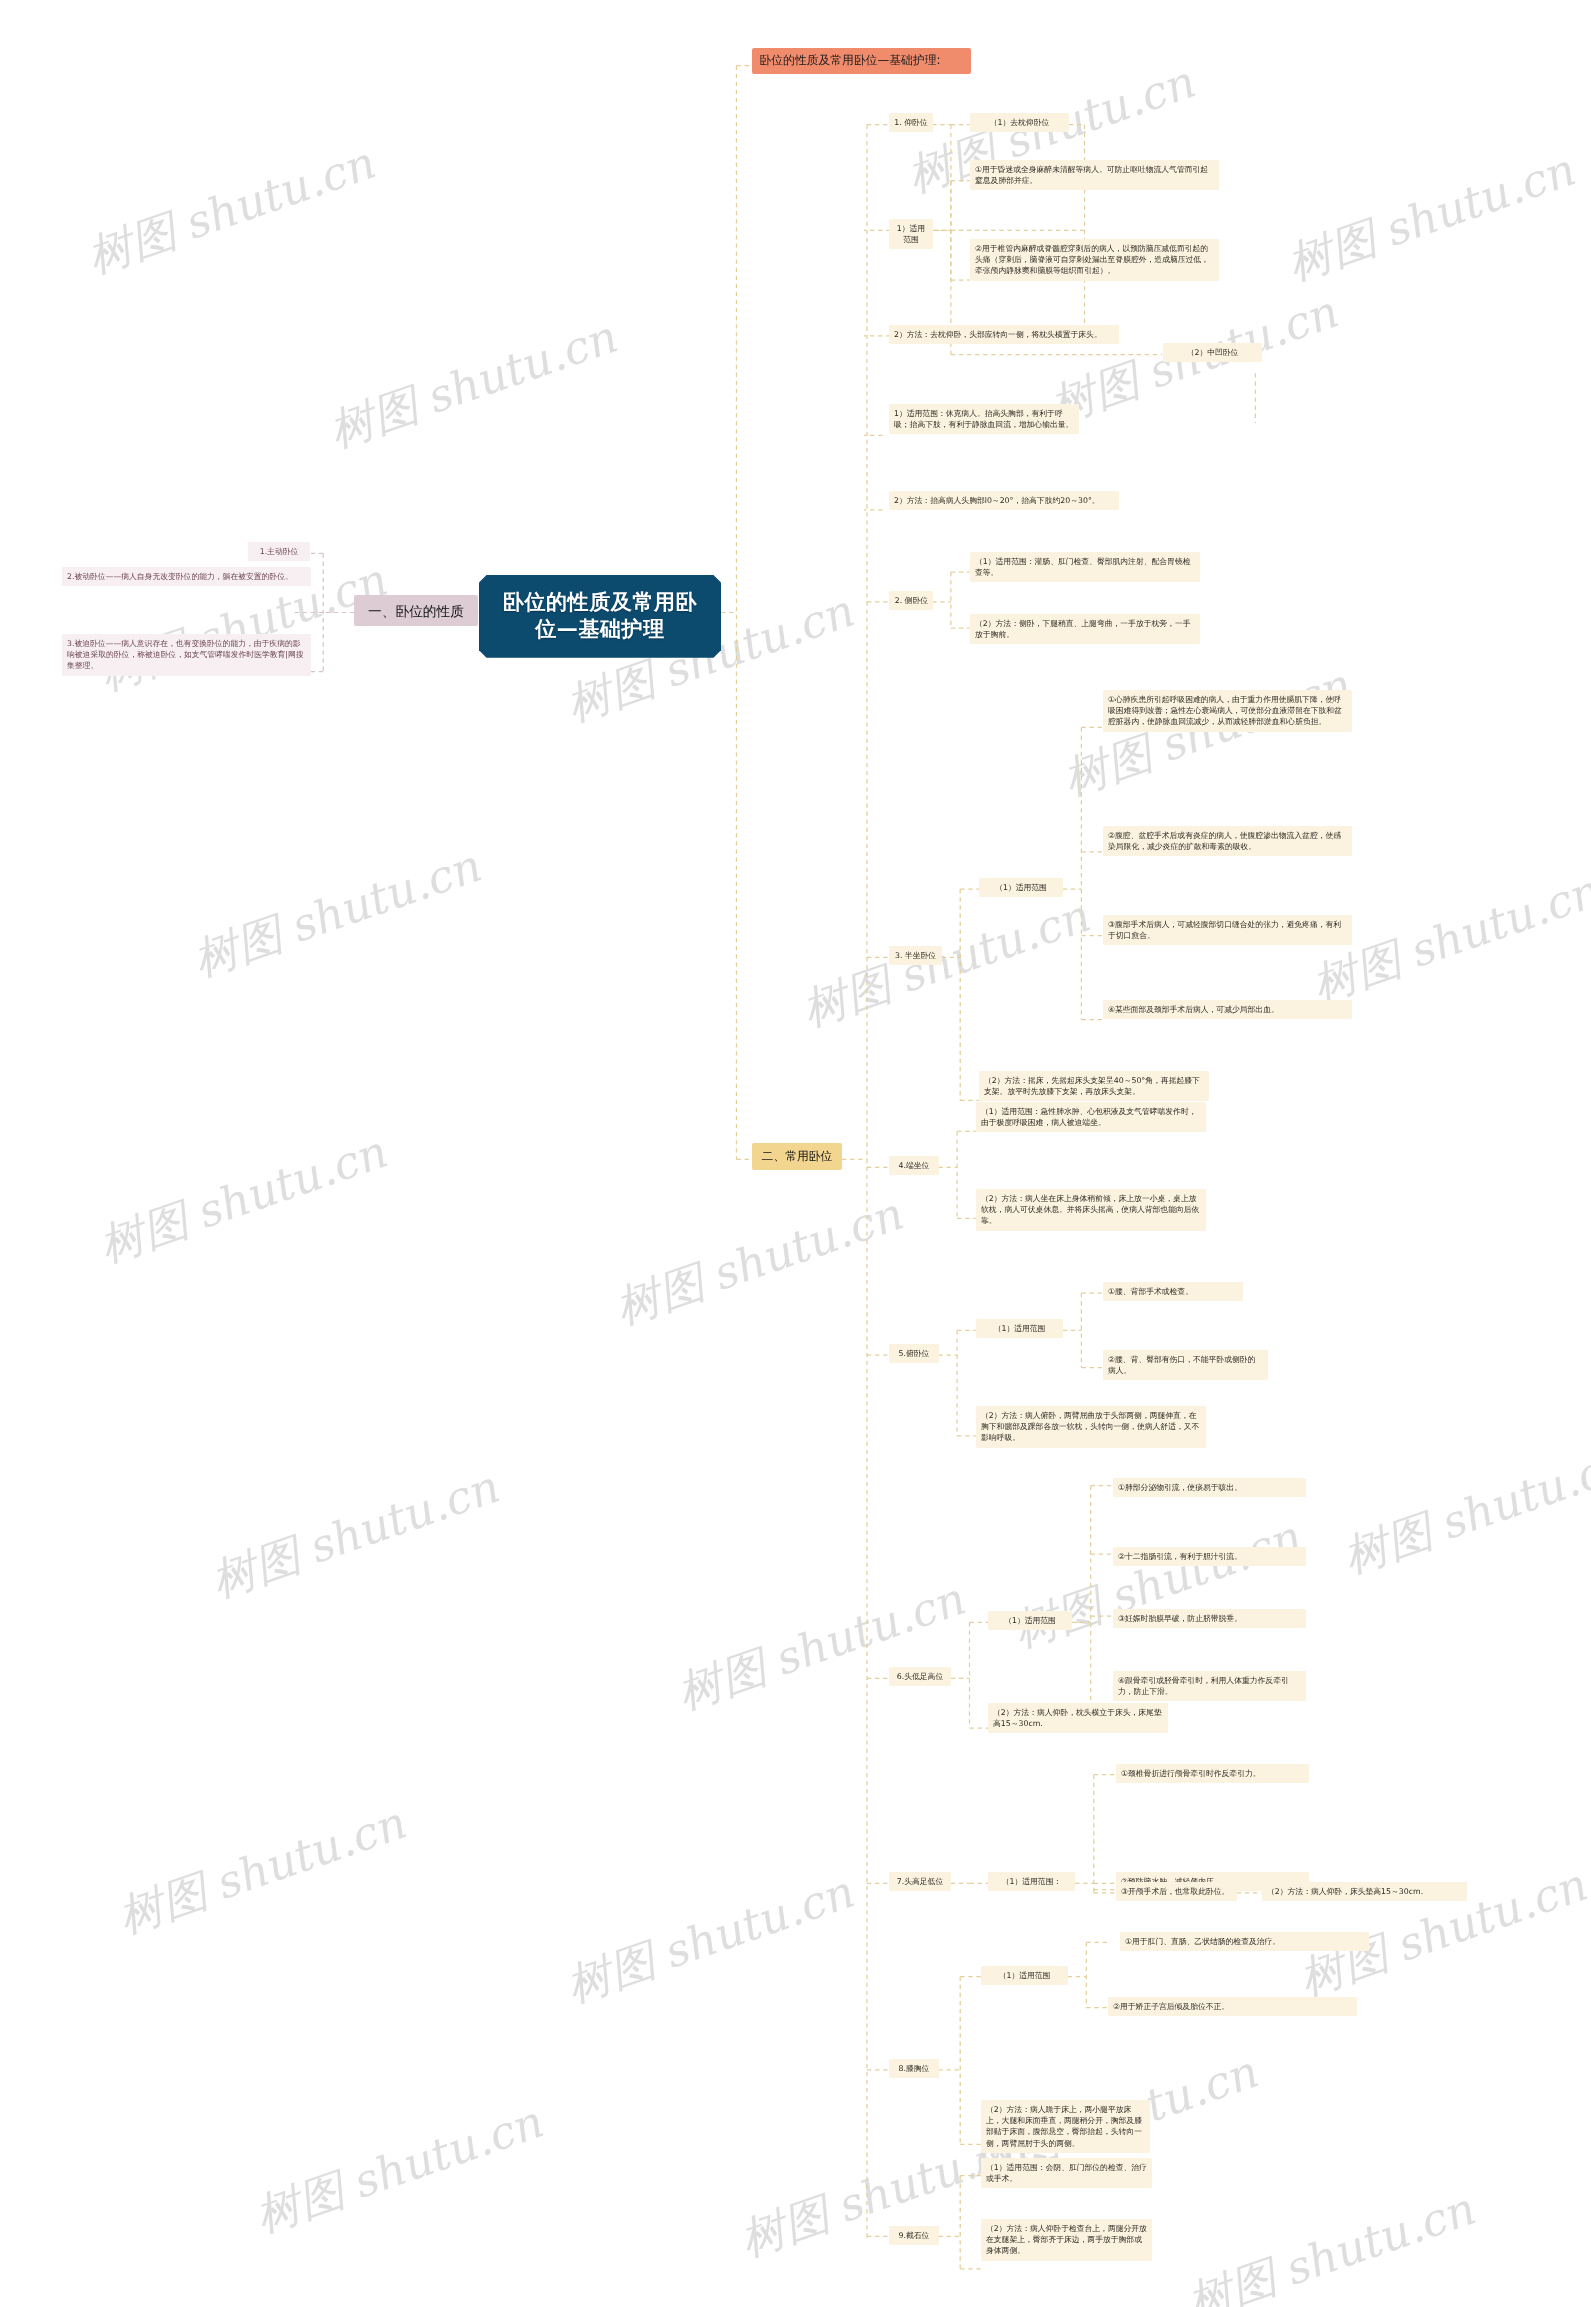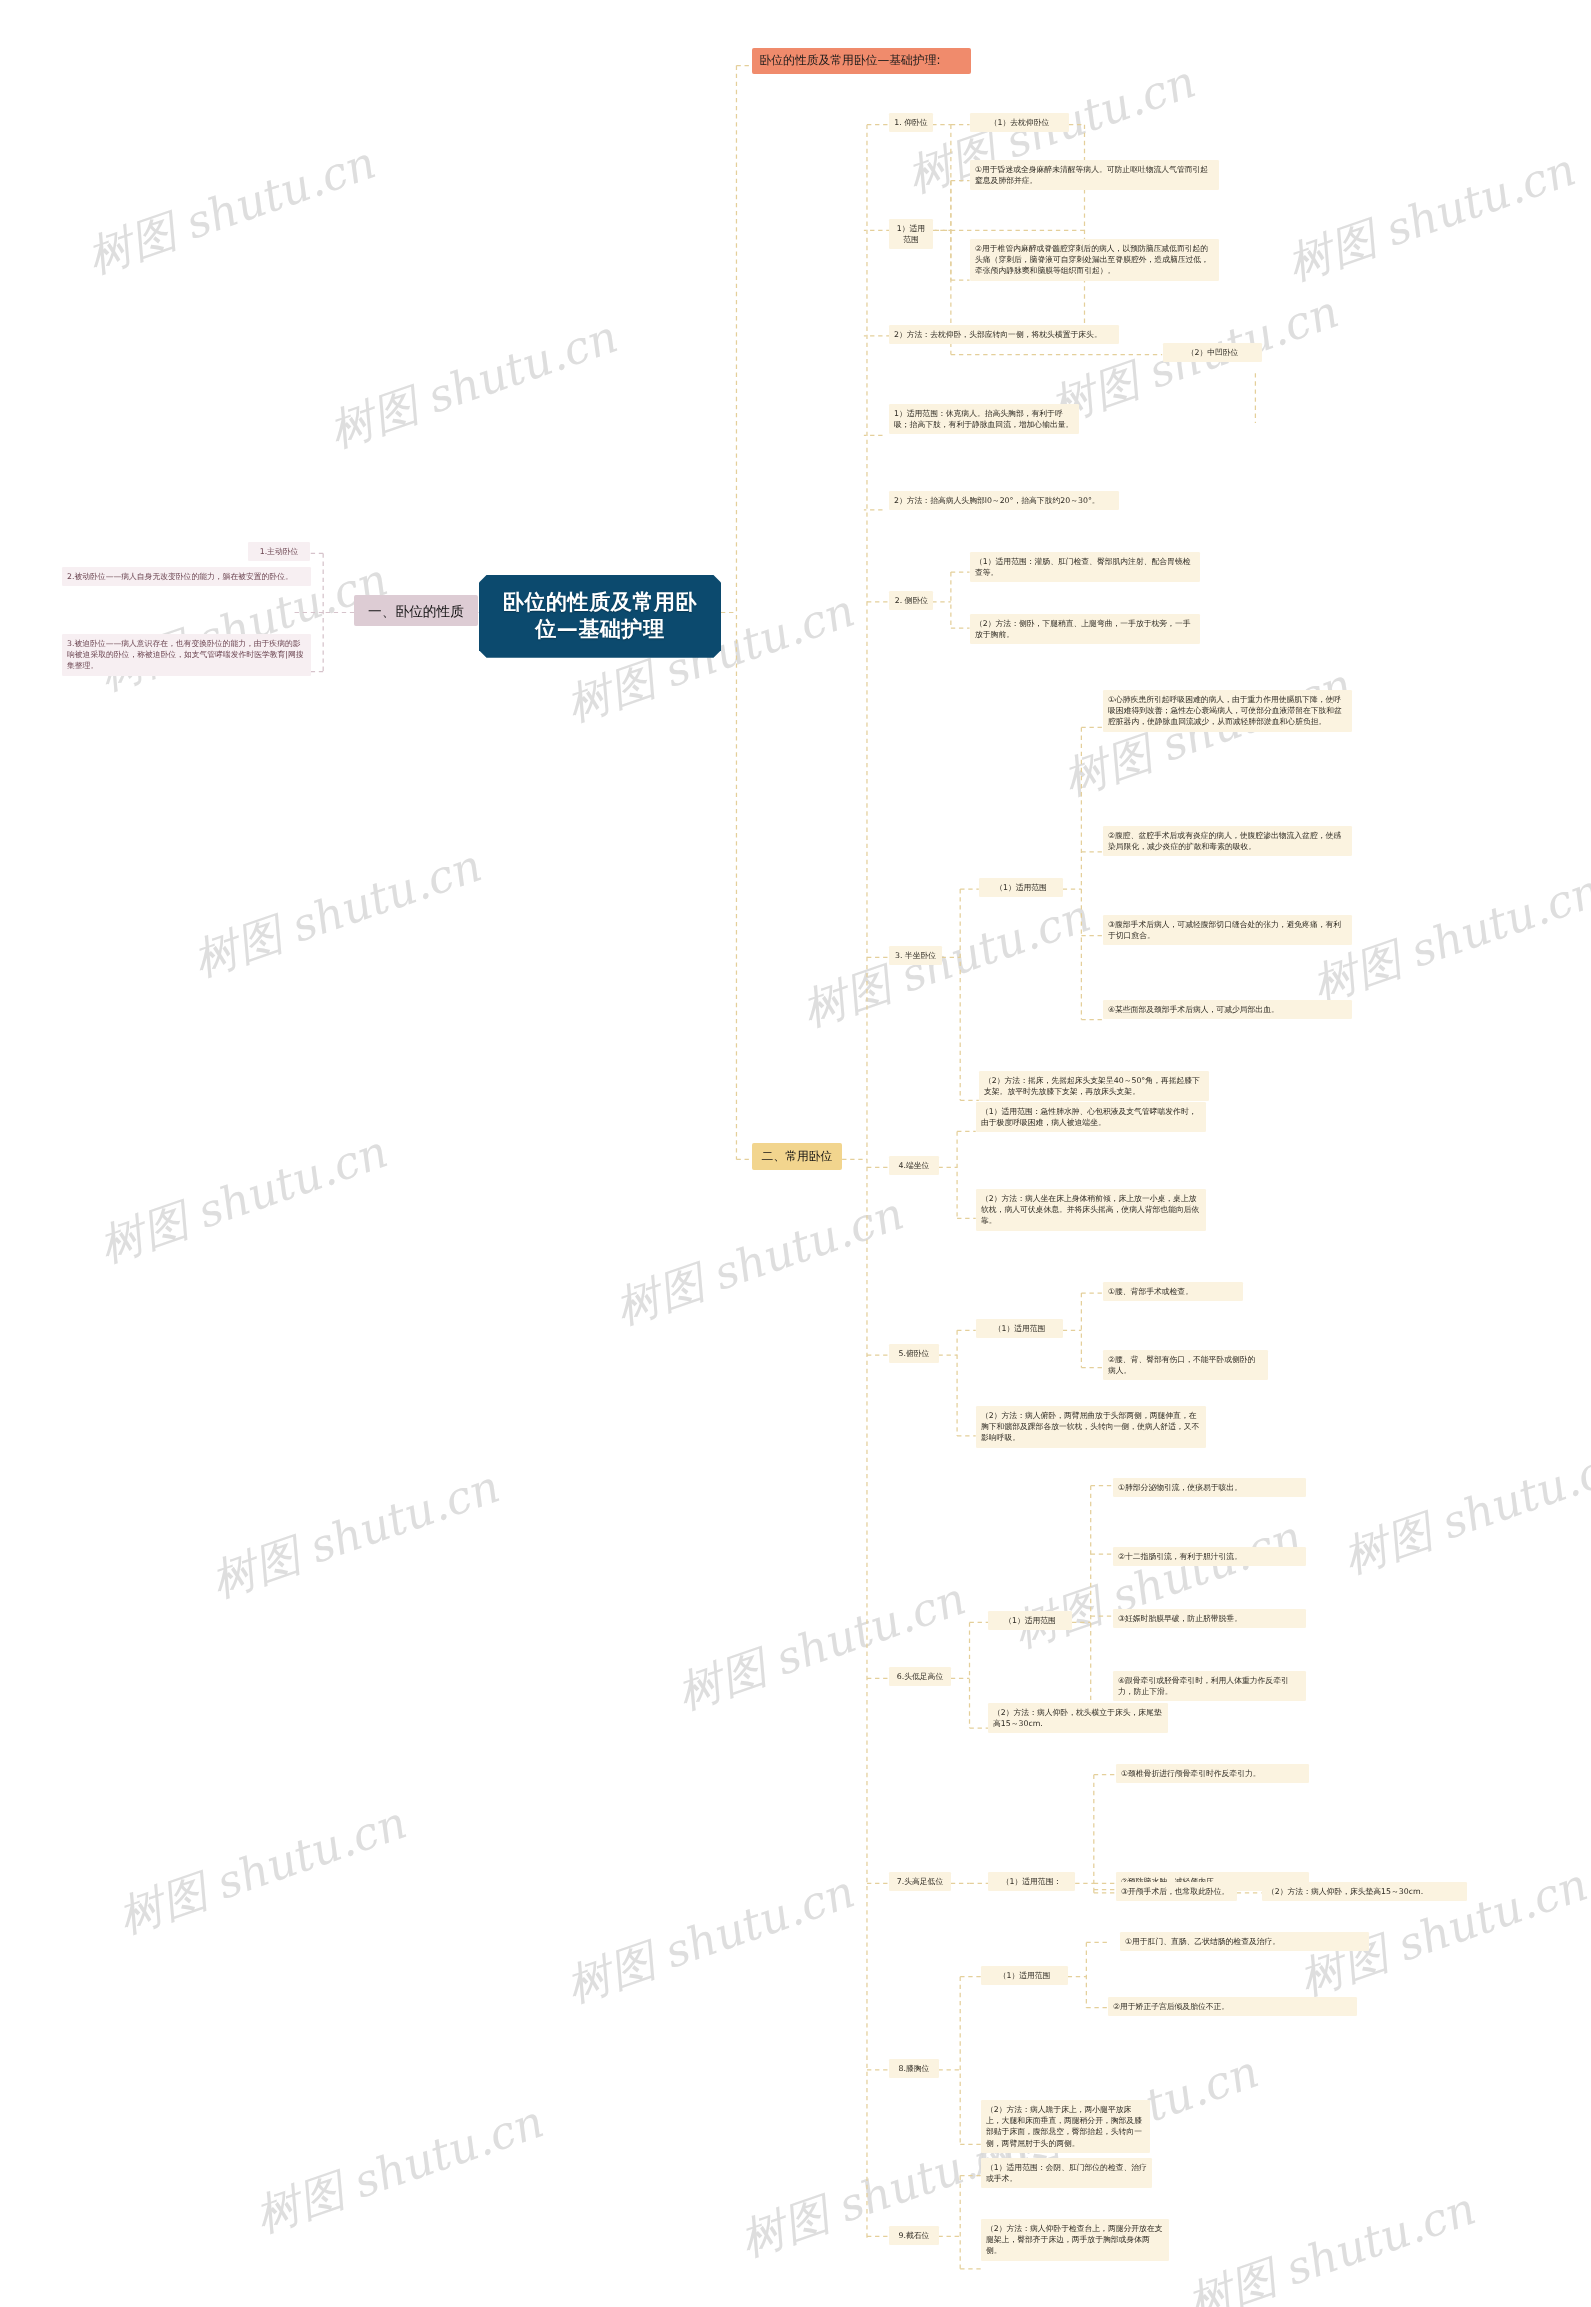--- a/index.html
+++ b/index.html
@@ -339,14 +339,14 @@
 <div class="node leaf-cream" style="left:1108px;top:1932px;width:249px;margin-left:12px;">①用于肛门、直肠、乙状结肠的检查及治疗。</div>
 
 <div class="node leaf-cream" style="left:1108px;top:1997px;width:249px;">②用于矫正子宫后倾及胎位不正。</div>
 
 <div class="node leaf-cream" style="left:981px;top:2100px;width:169px;">（2）方法：病人跪于床上，两小腿平放床上，大腿和床面垂直，两腿稍分开，胸部及膝部贴于床面，腹部悬空，臀部抬起，头转向一侧，两臂屈肘于头的两侧。</div>
 
 <div class="node leaf-cream" style="left:889px;top:2226px;width:50px;text-align:center;">9.截石位</div>
 
 <div class="node leaf-cream" style="left:981px;top:2158px;width:171px;">（1）适用范围：会阴、肛门部位的检查、治疗或手术。</div>
 
-<div class="node leaf-cream" style="left:981px;top:2219px;width:188px;">（2）方法：病人仰卧于检查台上，两腿分开放在支腿架上，臀部齐于床边，两手放于胸部或身体两侧。</div>
+<div class="node leaf-cream" style="left:981px;top:2219px;width:171px;">（2）方法：病人仰卧于检查台上，两腿分开放在支腿架上，臀部齐于床边，两手放于胸部或身体两侧。</div>
 
 
 </body></html>

